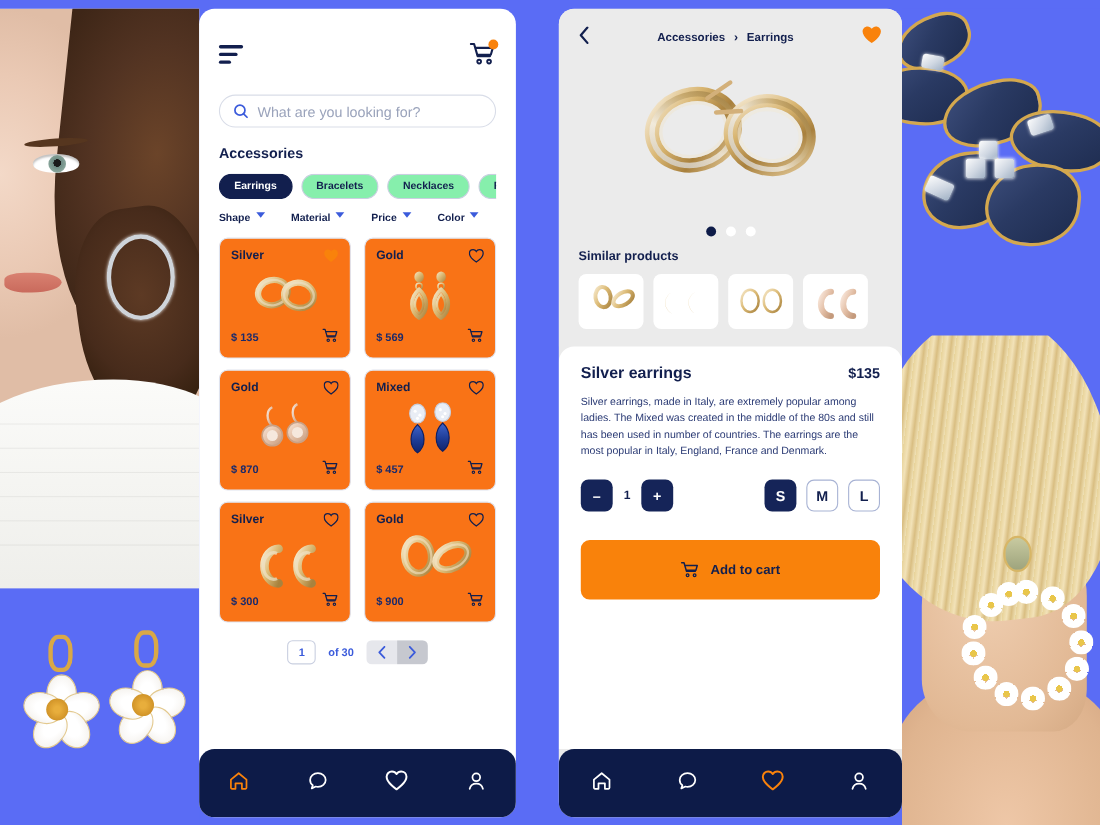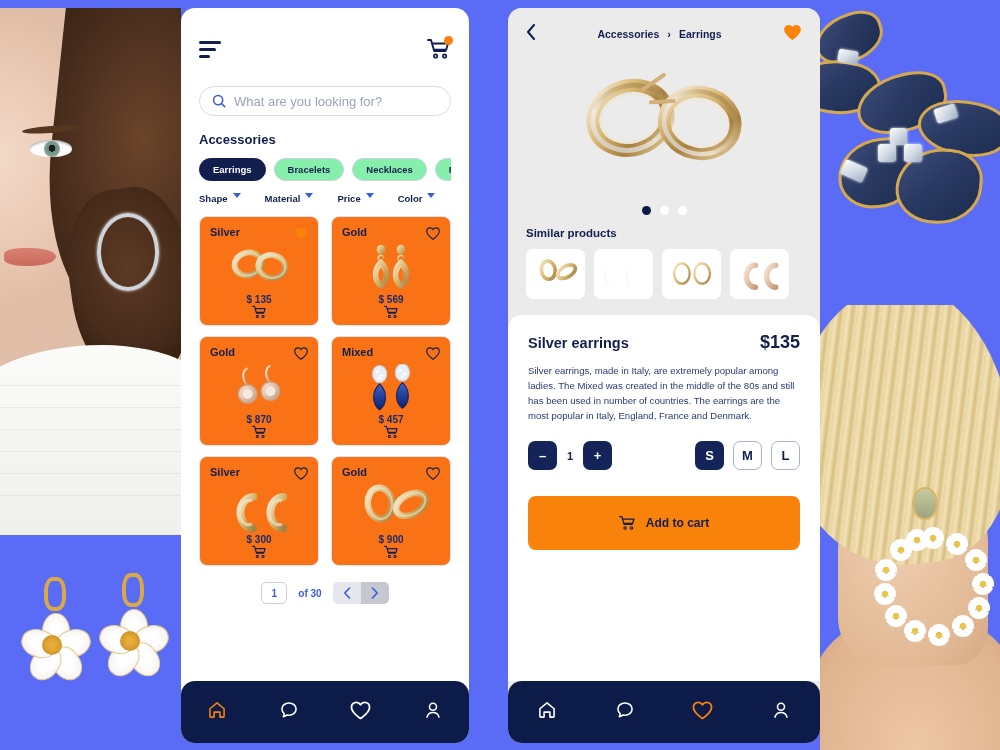--- a/index.html
+++ b/index.html
@@ -209,21 +209,21 @@
     gap: 10px 12px;
   }
   .card {
     border: 1px solid #dfe3ee; border-radius: 8px; background: #f97316;
     padding: 9px 10px 8px 10px; height: 110px;
     display: flex; flex-direction: column; position: relative;
   }
   .card-head { display: flex; justify-content: space-between; align-items: flex-start; }
   .card-title { font-size: 11px; font-weight: bold; color: #121f4e; }
   .card-img { flex: 1; display: flex; align-items: center; justify-content: center; }
-  .card-foot { display: flex; justify-content: space-between; align-items: center; flex-direction: column; }
+  .card-foot { display: flex; justify-content: space-between; align-items: center; }
   .price { font-size: 10px; font-weight: bold; color: #1b2a6b; }
 
   .pager {
     display: flex; align-items: center; justify-content: center; gap: 11px;
     margin-top: 16px; padding-bottom: 10px;
   }
   .pager-num {
     width: 26px; height: 22px; border: 1px solid #c9cfe0; border-radius: 5px;
     display: flex; align-items: center; justify-content: center;
     font-size: 10px; font-weight: bold; color: #3b5bdb;
@@ -266,21 +266,21 @@
     width: 59px; height: 50px; background: #fff; border-radius: 7px;
     display: flex; align-items: center; justify-content: center; cursor: pointer;
   }
 
   .detail-body {
     background: #fff; border-radius: 14px 14px 0 0;
     padding: 17px 20px 16px 20px; flex: 1 1 auto;
   }
   .title-row { display: flex; align-items: baseline; justify-content: space-between; }
   .prod-title { font-size: 14.5px; font-weight: bold; color: #121f4e; }
-  .prod-price { font-size: 18px; font-weight: bold; color: #121f4e; }
+  .prod-price { font-size: 13px; font-weight: bold; color: #121f4e; }
   .prod-desc {
     margin-top: 11px; font-size: 9.6px; line-height: 1.55; color: #2a3a74;
   }
 
   .controls { margin-top: 18px; display: flex; align-items: center; justify-content: space-between; }
   .qty { display: flex; align-items: center; gap: 9px; }
   .sqbtn {
     width: 29px; height: 29px; border-radius: 7px; display: flex;
     align-items: center; justify-content: center; font-size: 13px;
     font-weight: bold; cursor: pointer;

